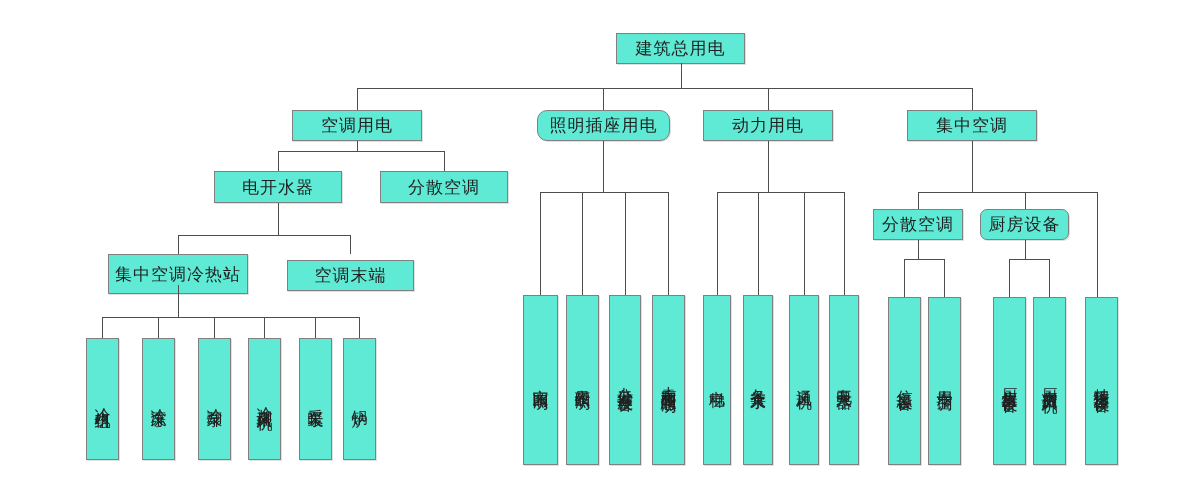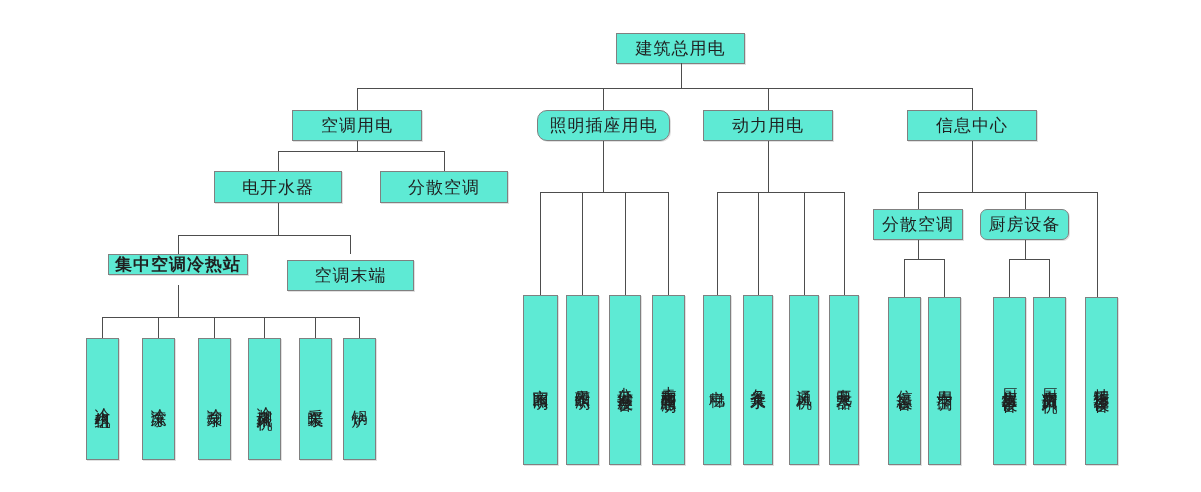--- a/index.html
+++ b/index.html
@@ -31,24 +31,24 @@
 </style>
 </head>
 <body>
 
 <div id="canvas">
 
   <div class="node h" style="left:616px;top:33px;width:129px;height:31px;">建筑总用电</div>
   <div class="node h" style="left:292px;top:110px;width:130px;height:31px;">空调用电</div>
   <div class="node h" style="left:537px;top:110px;width:133px;height:31px;border-radius:10px;">照明插座用电</div>
   <div class="node h" style="left:703px;top:110px;width:130px;height:31px;">动力用电</div>
-  <div class="node h" style="left:907px;top:110px;width:130px;height:31px;">信息中心</div>
+  <div class="node h" style="left:907px;top:110px;width:130px;height:31px;">集中空调</div>
   <div class="node h" style="left:214px;top:171px;width:128px;height:32px;">电开水器</div>
   <div class="node h" style="left:380px;top:171px;width:128px;height:32px;">分散空调</div>
-  <div class="node h" style="left:108px;top:254px;width:140px;height:21px;font-weight:bold;">集中空调冷热站</div>
+  <div class="node h" style="left:108px;top:254px;width:140px;height:40px;">集中空调冷热站</div>
   <div class="node h" style="left:287px;top:260px;width:127px;height:31px;">空调末端</div>
   <div class="node h" style="left:873px;top:209px;width:90px;height:31px;">分散空调</div>
   <div class="node h" style="left:980px;top:209px;width:89px;height:31px;border-radius:7px;">厨房设备</div>
 
   <div class="node v" style="left:86px;top:338px;width:33px;height:122px;">冷水机组</div>
   <div class="node v" style="left:142px;top:338px;width:33px;height:122px;">冷冻泵</div>
   <div class="node v" style="left:198px;top:338px;width:33px;height:122px;">冷却泵</div>
   <div class="node v" style="left:248px;top:338px;width:33px;height:122px;">冷却塔风机</div>
   <div class="node v" style="left:299px;top:338px;width:33px;height:122px;">采暖泵</div>
   <div class="node v" style="left:343px;top:338px;width:33px;height:122px;">锅炉</div>

